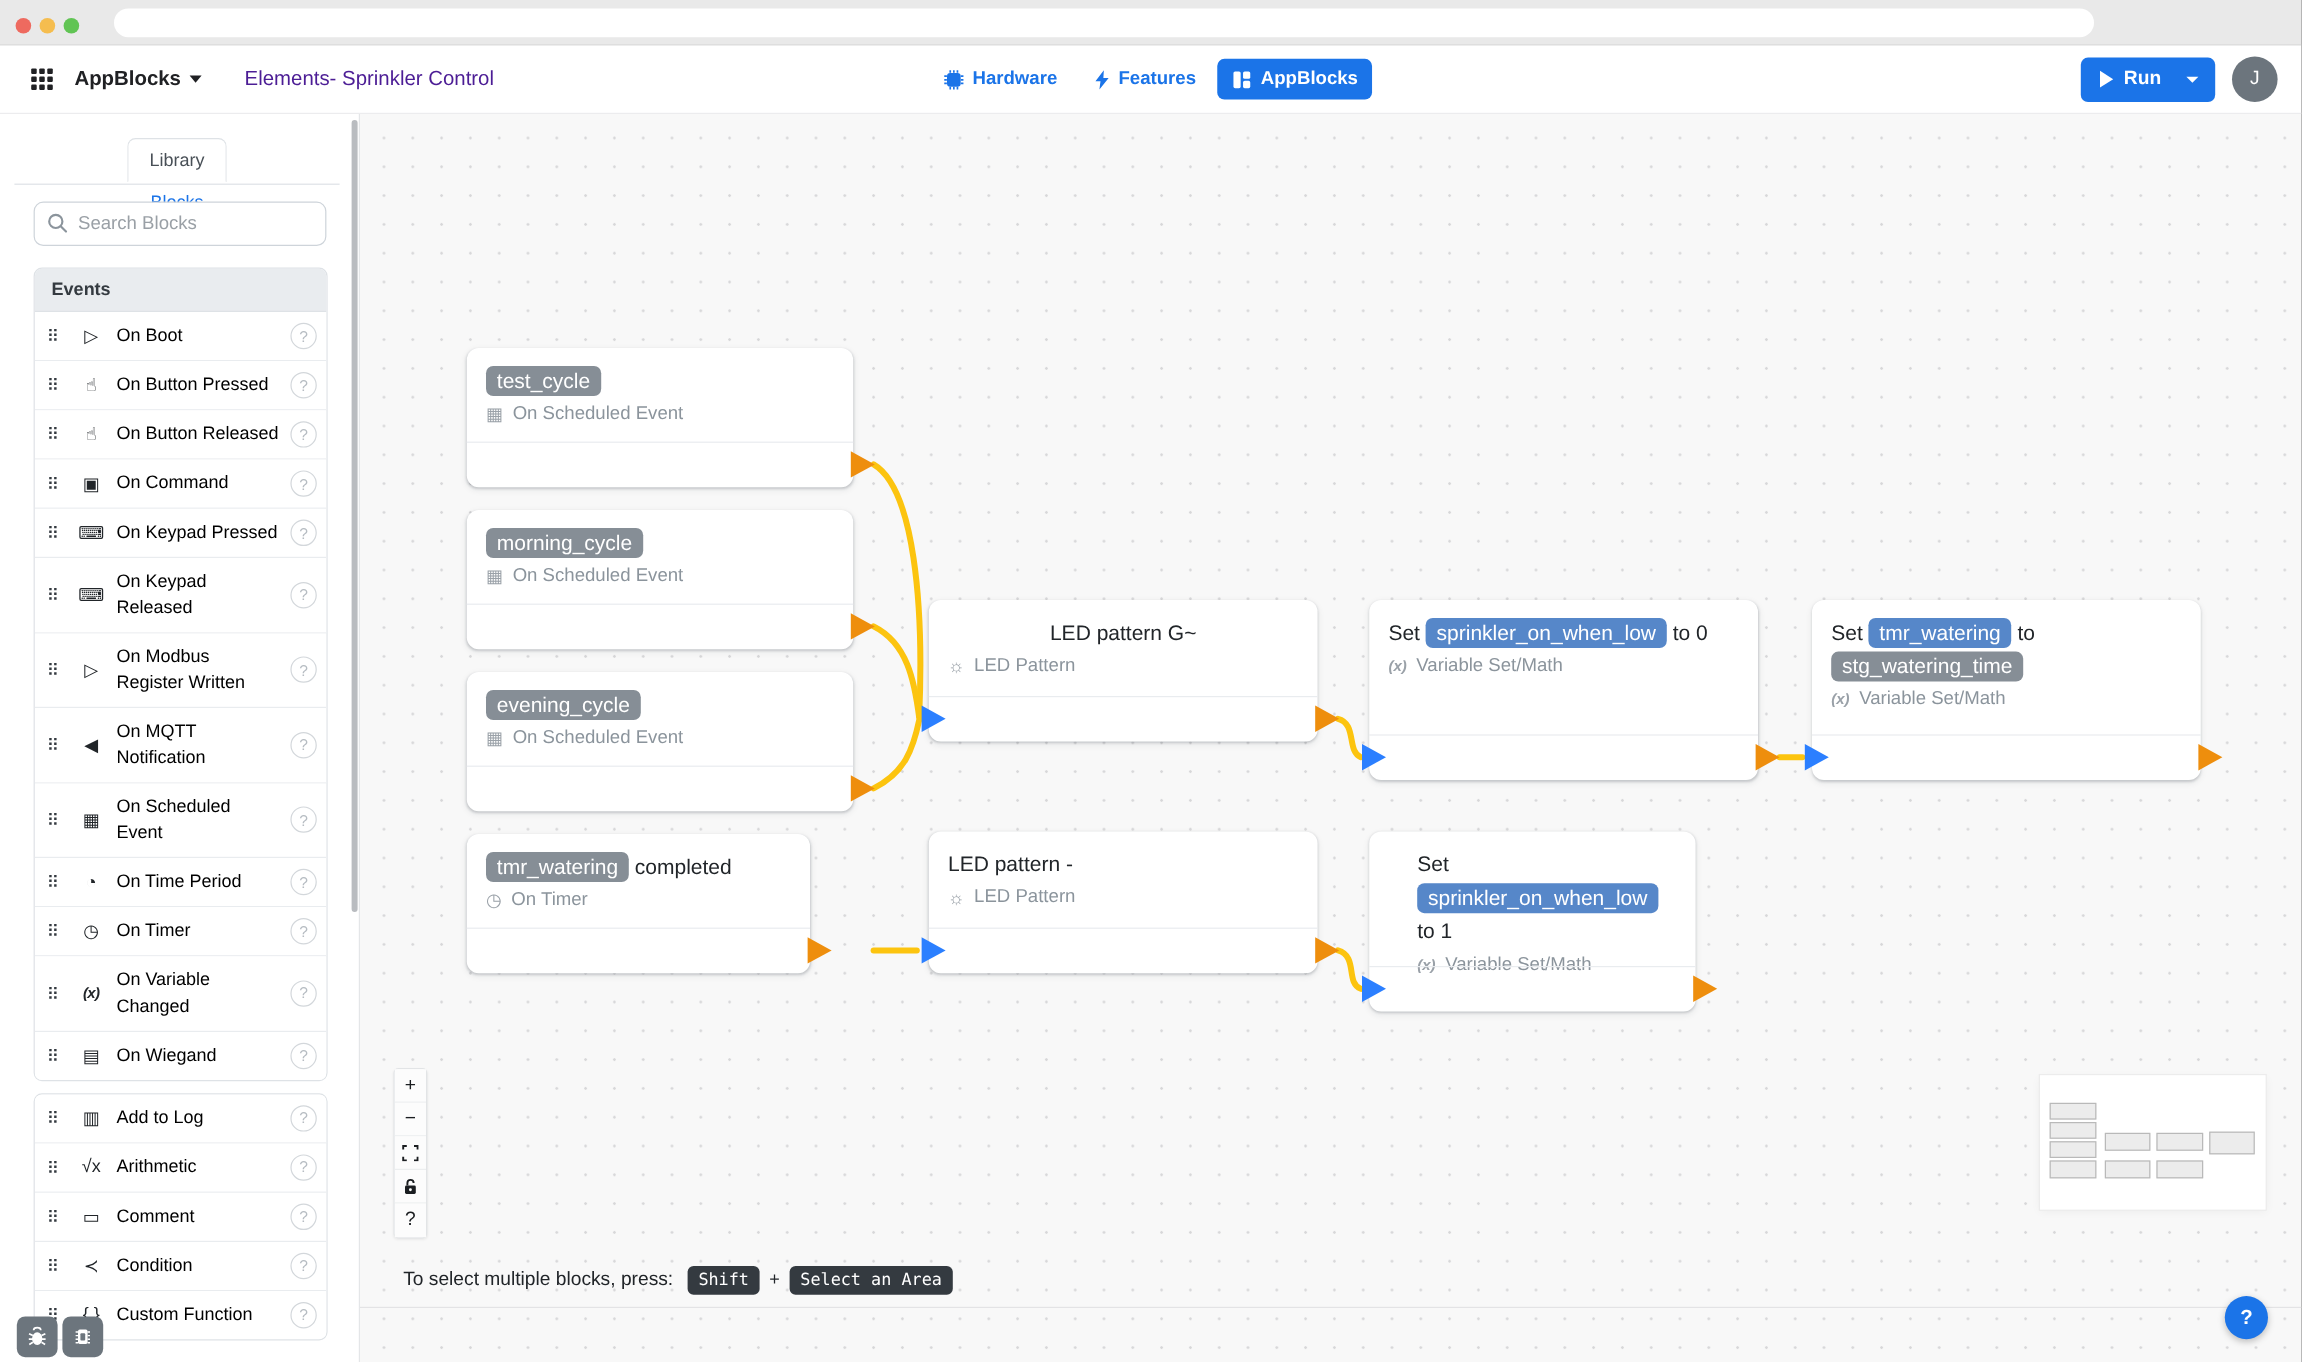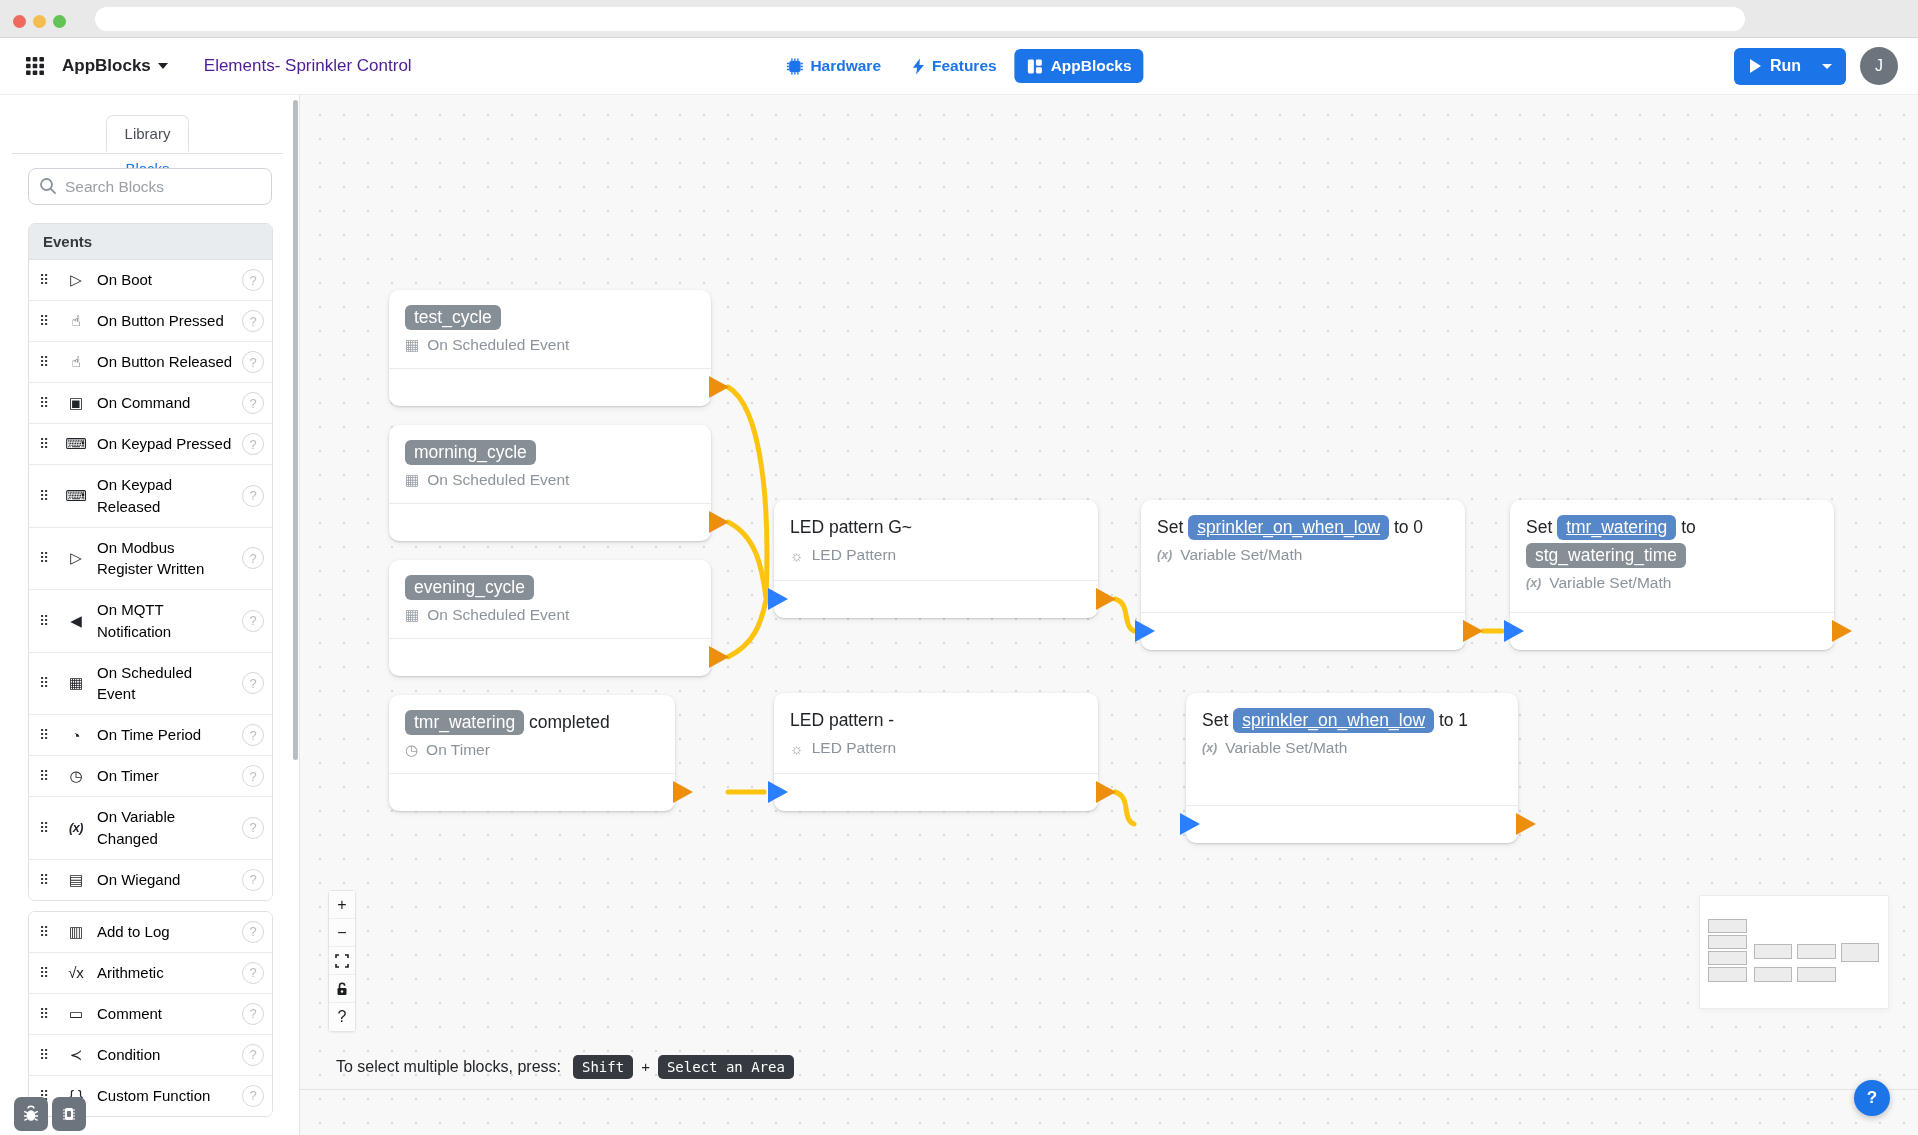--- a/index.html
+++ b/index.html
@@ -58,21 +58,21 @@
   .sb-scroll{position:absolute;right:1px;top:5px;width:5px;height:660px;background:#b9bcc0;border-radius:3px;}
 
   
   .canvas{position:absolute;top:95px;left:300px;right:0;bottom:0;background:#f8f8f8;
     background-image:radial-gradient(#d7d7d9 1.1px, transparent 1.2px);background-size:24px 24px;background-position:8px 8px;}
   .wires{position:absolute;left:0;top:0;width:100%;height:100%;pointer-events:none;}
   .block{position:absolute;background:#fff;border-radius:10px;box-shadow:0 1px 2px rgba(30,40,50,.18),0 2px 6px rgba(30,40,50,.08);cursor:grab;}
   .block-body{padding:13px 16px 0 16px;}
   .block-title{font-size:17.5px;color:var(--ink);line-height:1.6;}
   .pill{display:inline-block;border-radius:6px;padding:0 9px;color:#fff;line-height:1.45;}
-  .pill.blue{background:var(--pill-blue);text-decoration:underline;}
+  .pill.blue{background:var(--pill-blue);}
   .pill.gray{background:var(--pill-gray);}
   .block-sub{display:flex;align-items:center;gap:8px;color:var(--muted);font-size:15.5px;margin-top:5px;}
   .block-sub .sicon{font-size:15px;color:#9aa1a8;}
   .block-sub .sicon.varfont{font-size:12.5px;font-style:italic;font-weight:700;}
   .block-footer{position:absolute;left:0;right:0;bottom:0;height:38px;border-top:1px solid #e9ecef;}
   .port{position:absolute;width:0;height:0;border-top:11px solid transparent;border-bottom:11px solid transparent;cursor:crosshair;}
   .port.in{border-left:20px solid var(--port-in);left:-6px;}
   .port.out{border-left:20px solid var(--port-out);right:-18px;}
 
   
@@ -351,21 +351,21 @@
           <span class="port out" style="top: 86px;"></span>
           <div class="block-body">
             <div class="block-title"><span class="pill gray">tmr_watering</span> completed</div>
             <div class="block-sub">
               <span class="sicon">◷</span>
               <span>On Timer</span>
             </div>
           </div>
           <div class="block-footer"></div>
         </div>
-        <div class="block" style="left: 474px; top: 405px; width: 324px; height: 118px;">
+        <div class="block" style="left: 474px; top: 405px; width: 324px; height: 118px; text-align: center;">
           <span class="port in" style="top: 88px;"></span>
           <span class="port out" style="top: 88px;"></span>
           <div class="block-body">
             <div class="block-title">LED pattern G~</div>
             <div class="block-sub">
               <span class="sicon">☼</span>
               <span>LED Pattern</span>
             </div>
           </div>
           <div class="block-footer"></div>
@@ -387,21 +387,21 @@
           <span class="port out" style="top: 120px;"></span>
           <div class="block-body">
             <div class="block-title">Set <span class="pill blue">sprinkler_on_when_low</span> to 0</div>
             <div class="block-sub">
               <span class="sicon varfont">(x)</span>
               <span>Variable Set/Math</span>
             </div>
           </div>
           <div class="block-footer"></div>
         </div>
-        <div class="block" style="left: 886px; top: 598px; width: 332px; height: 150px;">
+        <div class="block" style="left: 841px; top: 598px; width: 272px; height: 150px; padding-left: 24px;">
           <span class="port in" style="top: 120px;"></span>
           <span class="port out" style="top: 120px;"></span>
           <div class="block-body">
             <div class="block-title">Set <span class="pill blue">sprinkler_on_when_low</span> to 1</div>
             <div class="block-sub">
               <span class="sicon varfont">(x)</span>
               <span>Variable Set/Math</span>
             </div>
           </div>
           <div class="block-footer"></div>

